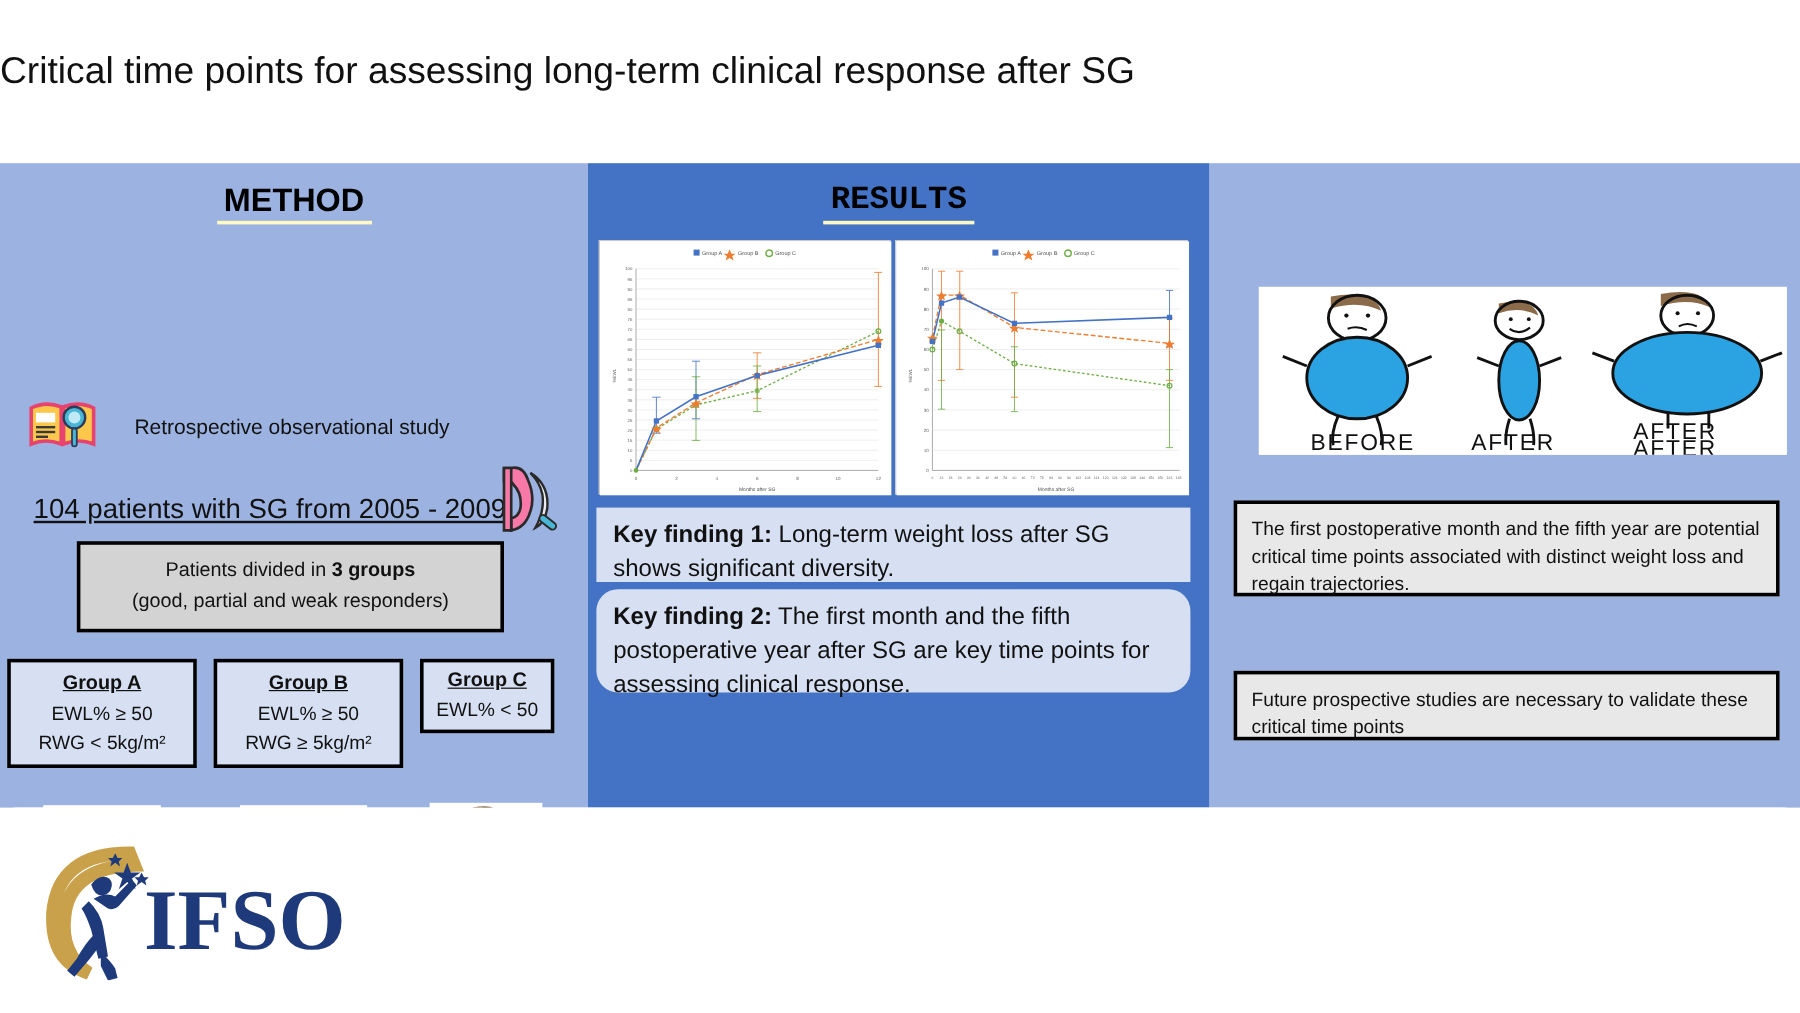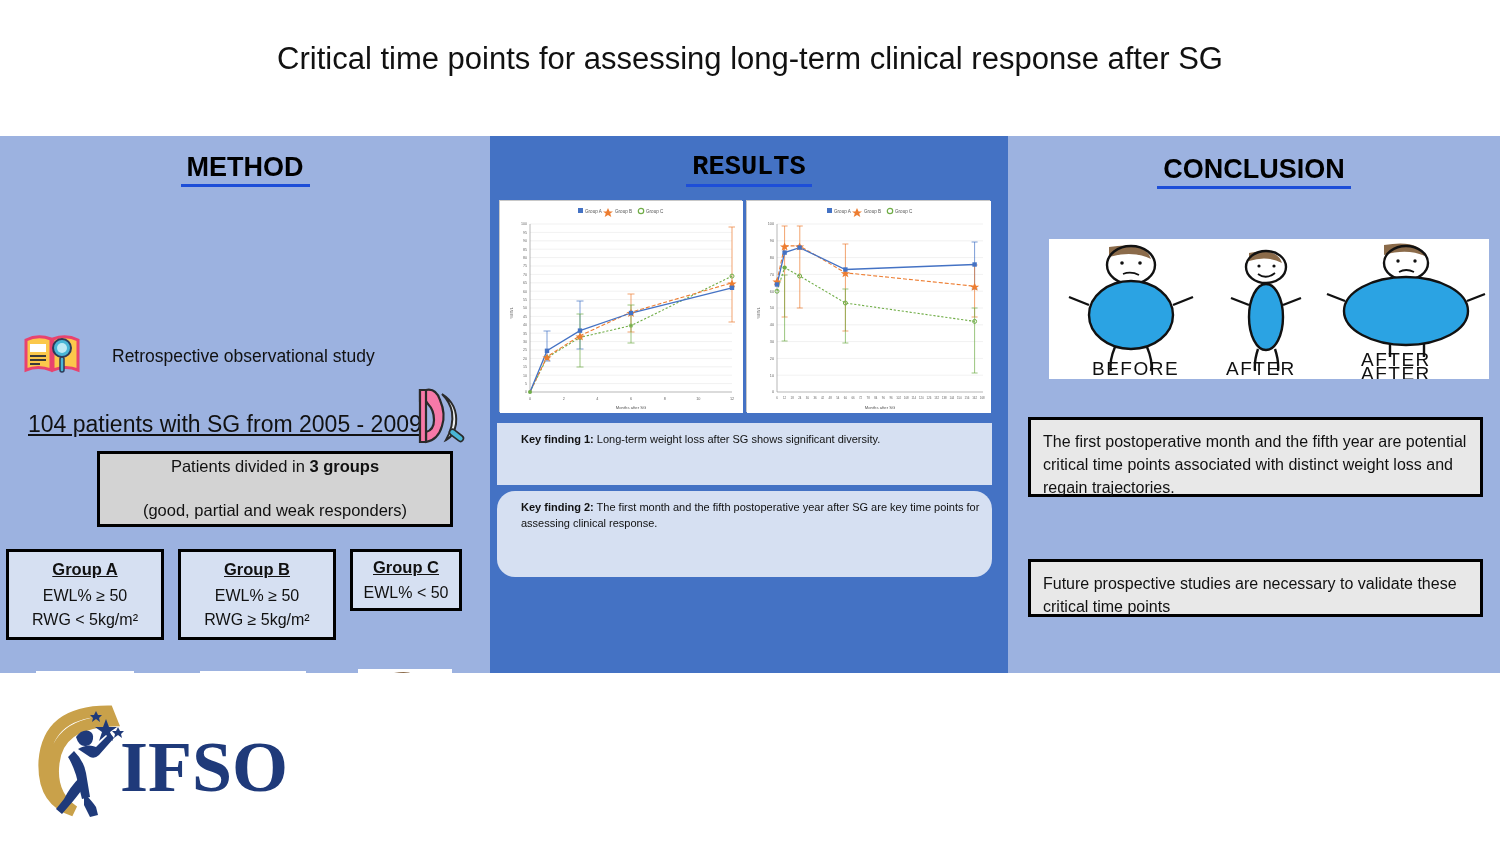--- a/index.html
+++ b/index.html
@@ -7,53 +7,53 @@
     width: 1500px; height: 844px;
     background: #ffffff;
     font-family: "Liberation Sans", sans-serif;
     overflow: hidden;
   }
   .poster { position: relative; width: 1500px; height: 844px; background: #fff; }
 
   
   .title-area {
     position: absolute; left: 0; top: 0; width: 1500px; height: 118px;
-    display: flex; flex-direction: column; align-items: center; justify-content: center;
+    display: flex; flex-direction: column; justify-content: center;
     background: #fff;
   }
   .title-line { font-size: 31px; color: #111; line-height: 1.32; white-space: nowrap; }
 
   
   .band { position: absolute; left: 0; top: 136px; width: 1500px; height: 537px; }
   .col-left   { position: absolute; left: 0;    top: 0; width: 490px;  height: 537px; background: #9CB2E0; }
   .col-center { position: absolute; left: 490px;top: 0; width: 518px;  height: 537px; background: #4472C4; }
   .col-right  { position: absolute; left: 1008px;top: 0; width: 492px; height: 537px; background: #9CB2E0; }
 
   .sec-head {
     position: absolute; width: 100%; text-align: center;
     font-size: 27px; font-weight: bold; color: #000;
   }
-  .sec-head span { border-bottom: 3px solid #1d4ed8; padding: 0 6px 2px 6px; text-align: center; }
+  .sec-head span { border-bottom: 3px solid #fef9c3; padding: 0 6px 2px 6px; text-align: center; }
 
   
   .method-head { top: 16px; }
   .book-icon { position: absolute; left: 24px; top: 196px; width: 56px; height: 42px; }
   .method-line1 {
     position: absolute; left: 112px; top: 210px; font-size: 17.5px; color: #111; text-align: center;
   }
   .method-line2 {
     position: absolute; left: 28px; top: 275px; font-size: 23px; color: #111; text-decoration: underline;
   }
   .stomach-icon { position: absolute; left: 406px; top: 250px; width: 68px; height: 64px; }
 
   .grey-box {
     position: absolute; left: 64px; top: 315px; width: 356px; height: 76px;
     background: #D3D3D3; border: 3px solid #000;
-    display: flex; flex-direction: column; align-items: center; justify-content: space-between;
-    font-size: 16.5px; color: #111; line-height: 1.55; margin-left: 33px;
+    display: flex; flex-direction: column; align-items: center; justify-content: center;
+    font-size: 16.5px; color: #111; line-height: 1.55;
   }
   .grey-box b { font-weight: bold; }
 
   .gbox {
     position: absolute; background: #D6E0F2; border: 3px solid #000;
     display: flex; flex-direction: column; align-items: center; justify-content: center;
     font-size: 16px; color: #111; line-height: 1.5; text-align: center;
   }
   .gbox .gtitle { font-weight: bold; text-decoration: underline; font-size: 16.5px; margin-bottom: 2px; }
   .gboxA { left: 6px;   top: 413px; width: 158px; height: 91px; }
@@ -73,22 +73,22 @@
   }
 
   
   .results-head { top: 16px; font-family: Liberation Mono, monospace; }
   .chart-card { position: absolute; top: 64px; background: #fff; border: 1px solid #c8c8c8; }
   .chart1 { left: 9px;   width: 243px; height: 212px; }
   .chart2 { left: 256px; width: 244px; height: 212px; }
 
   .kf {
     position: absolute; background: #D6E0F2;
-    font-size: 11px; color: #111; line-height: 1.42;
-    padding: 9px 12px 9px 24px;
+    font-size: 20px; color: #111; line-height: 1.42;
+    padding: 9px 12px 9px 14px;
   }
   .kf b { font-weight: bold; }
   .kf1 { left: 7px; top: 287px; width: 495px; height: 62px; }
   .kf2 { left: 7px; top: 355px; width: 495px; height: 86px; border-radius: 18px; }
   .kf3 { left: 7px; top: 447px; width: 495px; height: 64px; }
 
   
   .concl-head { top: 18px; }
   .concl-img {
     position: absolute; left: 41px; top: 103px; width: 440px; height: 140px; background: #fff;
@@ -449,23 +449,20 @@
 
       <div class="kf kf1">
         <b>Key finding 1:</b><span> Long-term weight loss after SG shows significant diversity.</span>
       </div>
       <div class="kf kf2">
         <b>Key finding 2:</b><span> The first month and the fifth postoperative year after SG are key time points for assessing clinical response.</span>
       </div>
     </div>
 
     <div class="col-right">
-      <div class="sec-head concl-head">
-        <span>CONCLUSION</span>
-      </div>
 
       <svg class="concl-img" viewBox="0 0 440 140">
         <rect x="0" y="0" width="440" height="140" fill="#fff"></rect>
 
         <g>
           <path d="M60 8 Q96 2 102 20 Q84 11 60 18 Z" fill="#8B6B4A"></path>
           <ellipse cx="82" cy="26" rx="24" ry="19" fill="none" stroke="#111" stroke-width="2.4"></ellipse>
           <circle cx="73" cy="24" r="1.8" fill="#111"></circle>
             <circle cx="91" cy="24" r="1.8" fill="#111"></circle>
           <path d="M74 35 Q82 32 90 36" stroke="#111" stroke-width="1.8" fill="none"></path>

